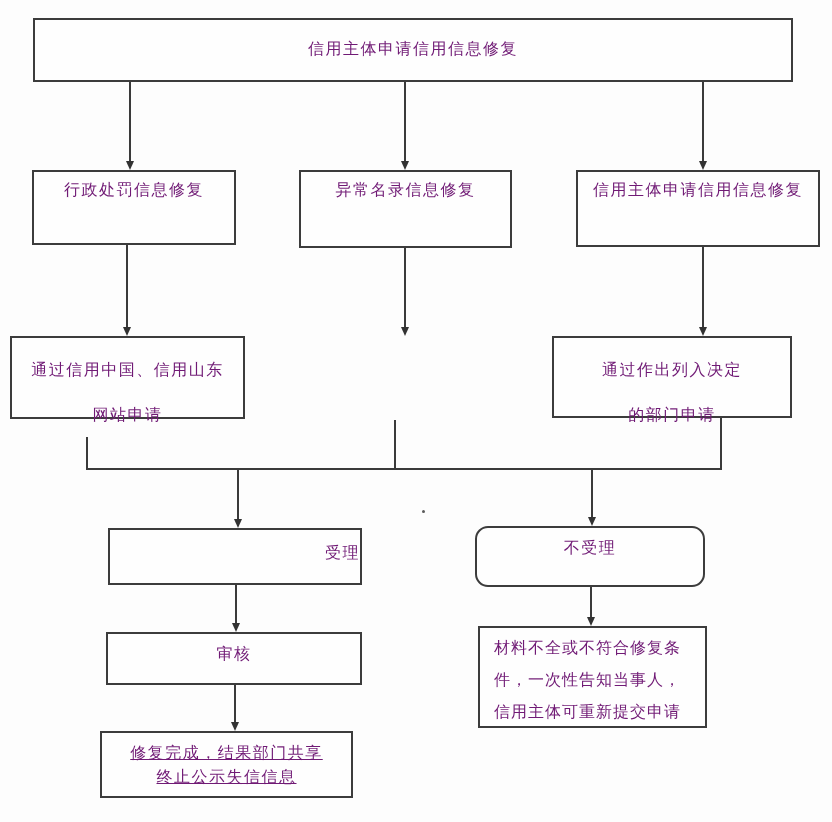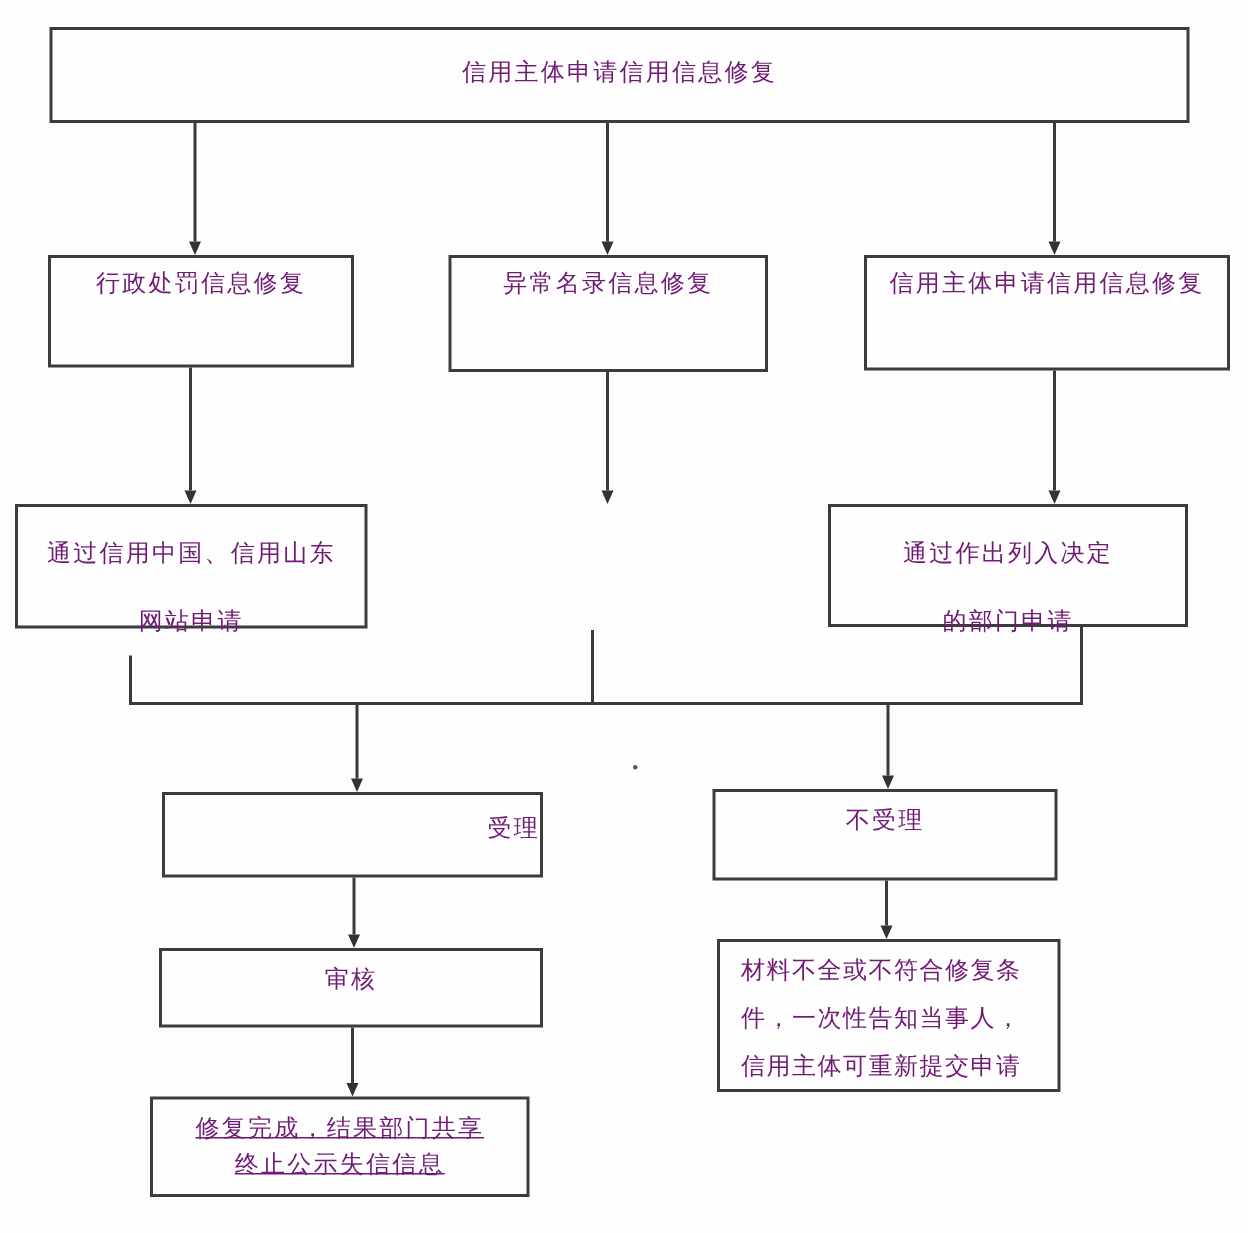--- a/index.html
+++ b/index.html
@@ -62,21 +62,21 @@
 
   <div class="node two-line" style="left:10px; top:336px; width:235px; height:83px; padding-top:9px;">通过信用中国、信用山东
 网站申请</div>
 
 
   <div class="node two-line" style="left:552px; top:336px; width:240px; height:82px; padding-top:9px;">通过作出列入决定
 的部门申请</div>
 
   <div class="node" style="left:108px; top:528px; width:254px; height:57px; padding-top:12px;text-align:right;">受理</div>
 
-  <div class="node" style="left:475px; top:526px; width:230px; height:61px; padding-top:9px;">不受理</div>
+  <div class="node" style="left:475px; top:526px; width:230px; height:61px; padding-top:9px;border-radius:13px;">不受理</div>
 
   <div class="node" style="left:106px; top:632px; width:256px; height:53px; padding-top:9px;">审核</div>
 
   <div class="node complete-box" style="left:100px; top:731px; width:253px; height:67px; padding-top:8px;">修复完成，结果部门共享
 终止公示失信信息</div>
 
   <div class="node note-box" style="left:478px; top:626px; width:229px; height:102px; padding-top:4px;">材料不全或不符合修复条
 件，一次性告知当事人，
 信用主体可重新提交申请</div>
 

